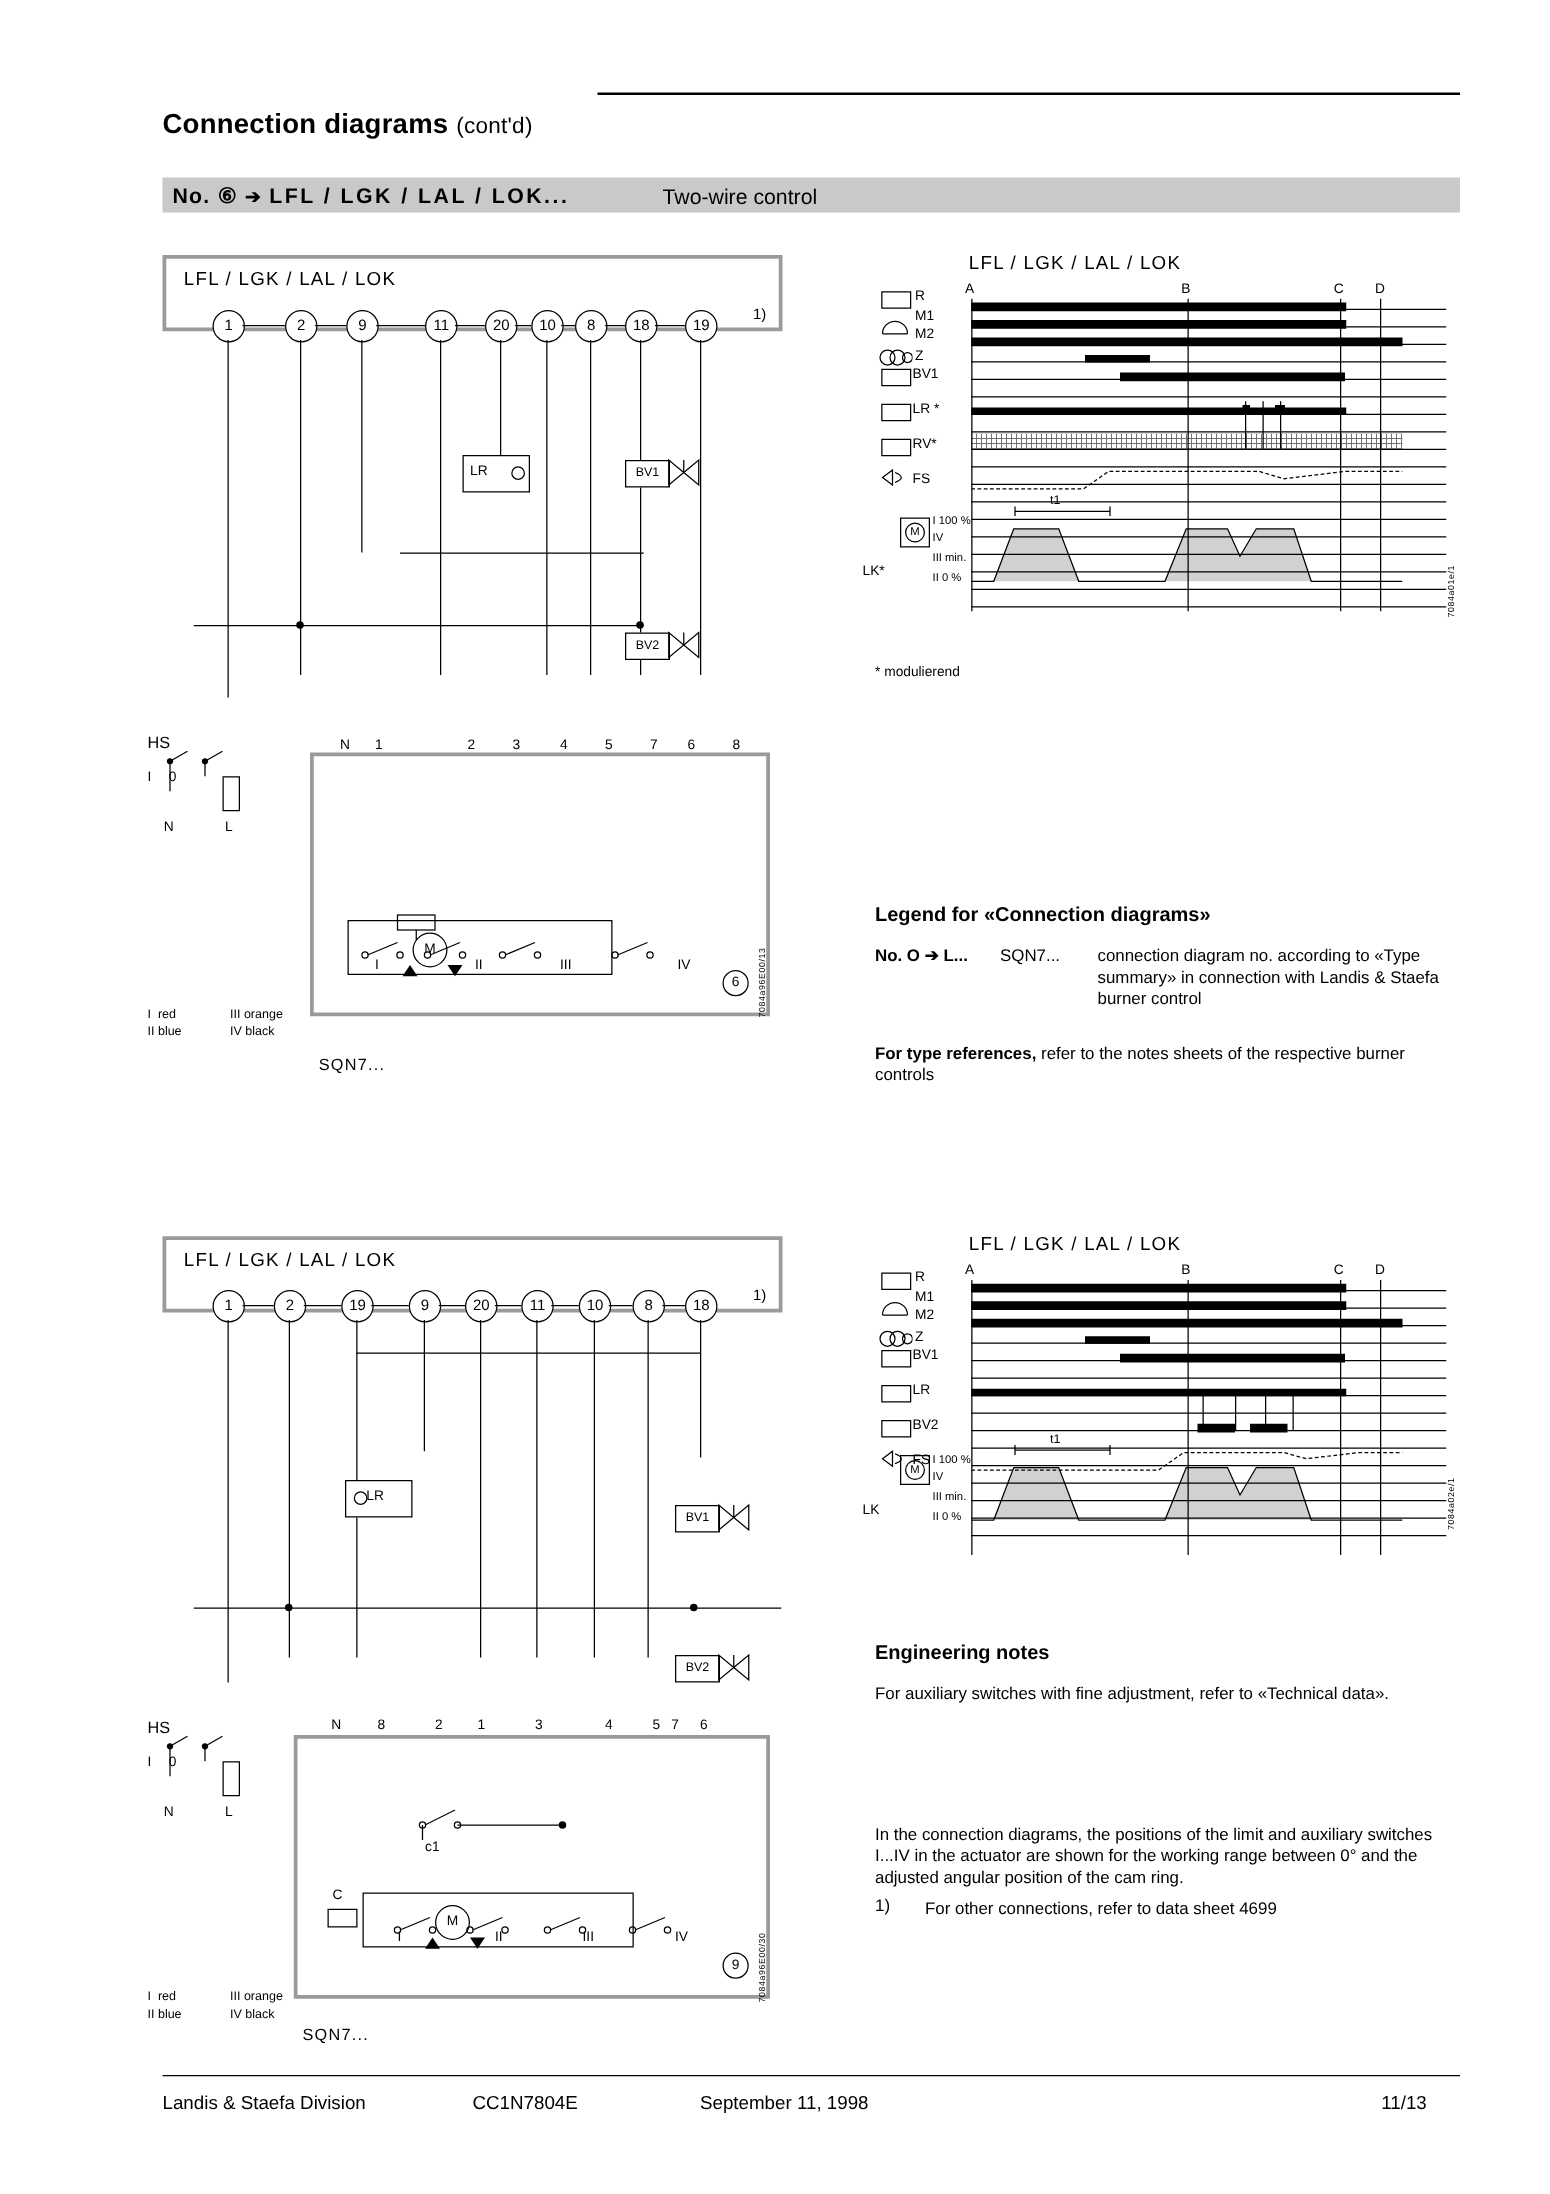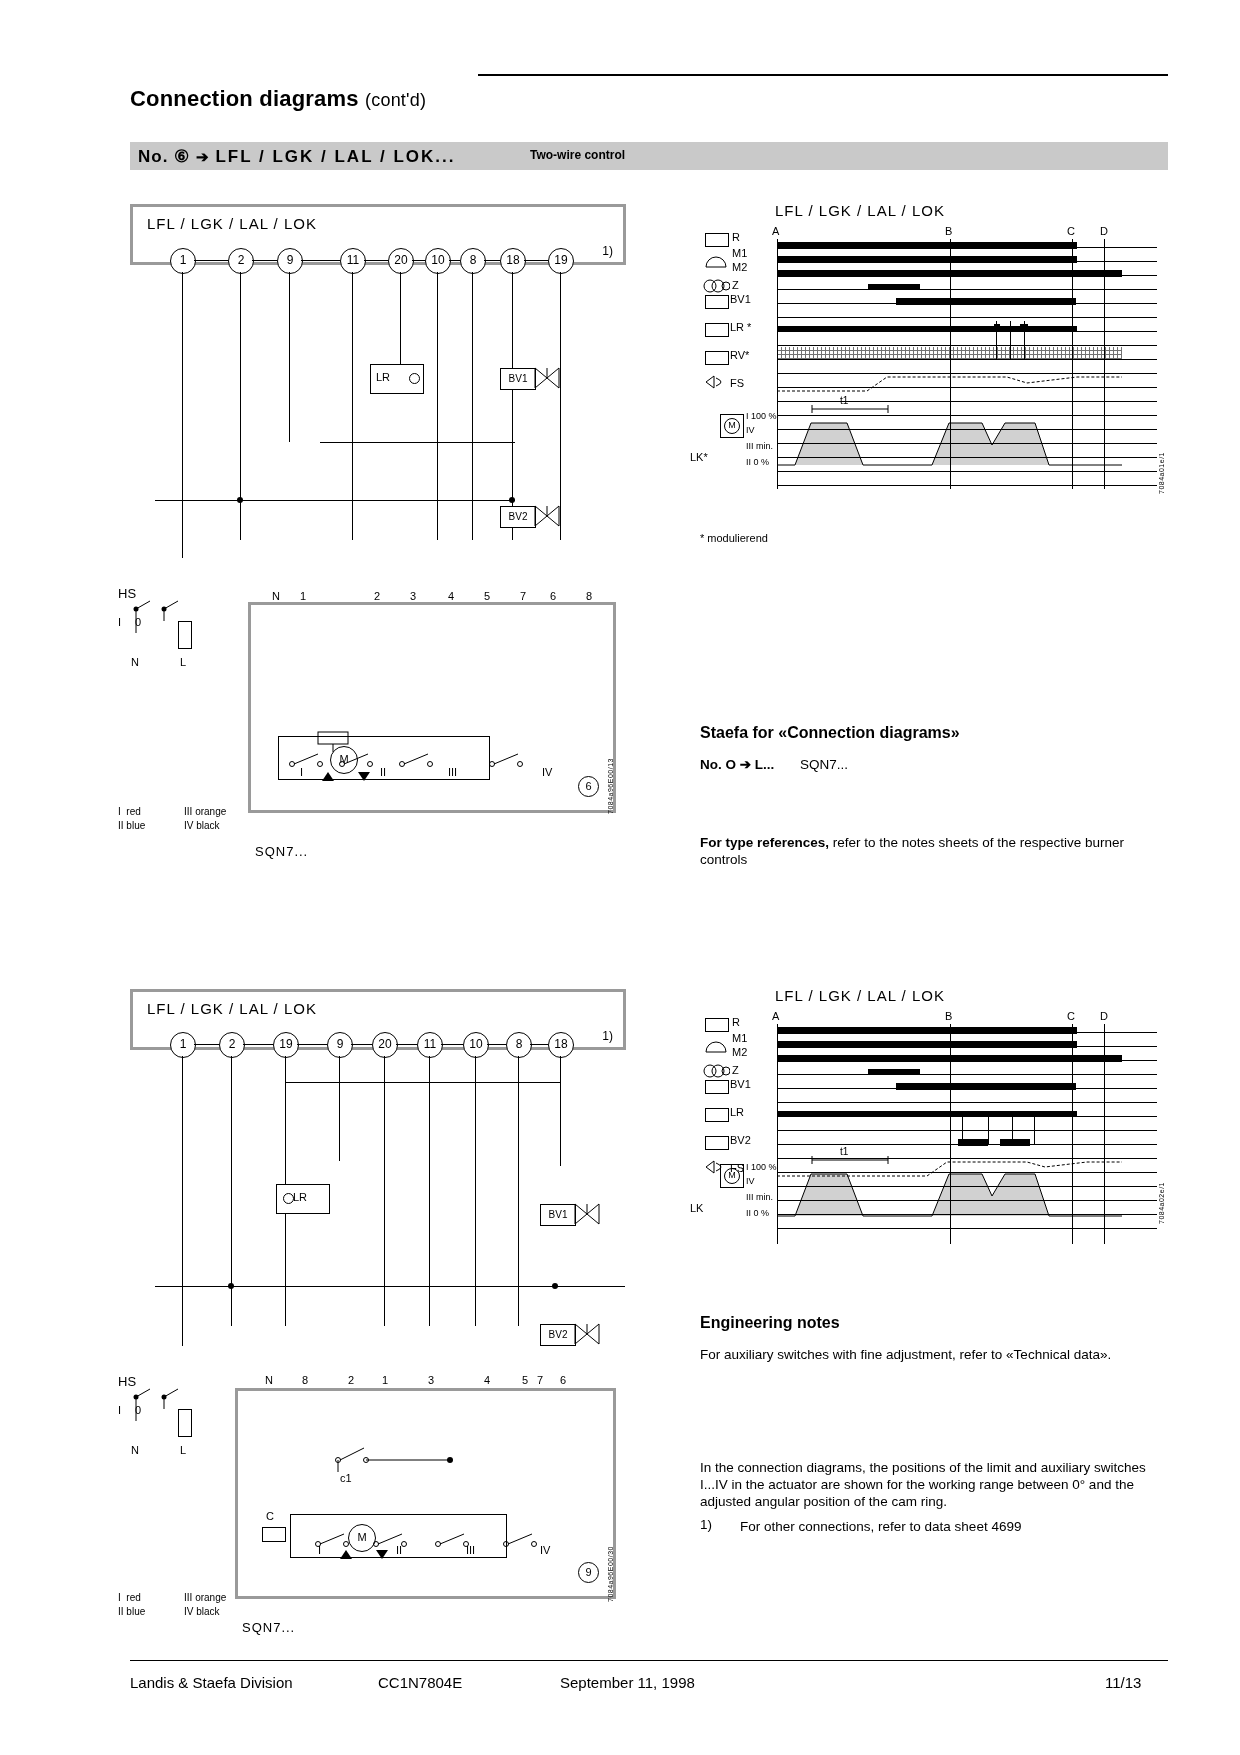--- a/index.html
+++ b/index.html
@@ -14,21 +14,21 @@
   .page{position:absolute;left:0;top:0;width:1221px;height:1755px;margin-top:24px;}
 
   
   .top-rule{position:absolute;left:478px;top:50px;width:690px;height:2px;background:#000;}
   .page-title{position:absolute;left:130px;top:62px;font-size:22px;font-weight:bold;letter-spacing:.2px;}
   .page-title .contd{font-weight:normal;font-size:18px;}
 
   
   .band{position:absolute;left:130px;width:1038px;height:28px;background:#c9c9c9;}
   .band .no{position:absolute;left:8px;top:4px;font-size:17px;font-weight:bold;letter-spacing:1px;}
-  .band .sub{position:absolute;left:400px;top:6px;font-size:12px;font-weight:bold;}
+  .band .sub{position:absolute;left:400px;top:6px;font-size:17px;font-weight:normal;}
   .hdrbox{position:absolute;border:3px solid #9a9a9a;background:#fff;}
   .hdrbox .lbl{position:absolute;left:14px;top:8px;font-size:15px;letter-spacing:1px;}
   .hdrbox .note{position:absolute;right:10px;bottom:4px;font-size:12px;}
 
   .term{position:absolute;width:24px;height:24px;border:1.5px solid #000;border-radius:50%;
         background:#fff;font-size:12px;text-align:center;line-height:23px;}
 
   .vline{position:absolute;width:1px;background:#000;}
   .hline{position:absolute;height:1px;background:#000;}
   .dot{position:absolute;width:6px;height:6px;background:#000;border-radius:50%;}
@@ -309,23 +309,24 @@
     <div class="tinytxt" style="left:140px;top:166px;font-size:10px;">t1</div>
     <svg style="position:absolute;left:110px;top:176px;" width="80" height="8">
       <line x1="2" y1="4" x2="78" y2="4" stroke="#000"></line>
         <line x1="2" y1="0" x2="2" y2="8" stroke="#000"></line>
         <line x1="78" y1="0" x2="78" y2="8" stroke="#000"></line>
     </svg>
   </div>
   <div class="smalltxt" style="left:700px;top:508px;">* modulierend</div>
   <div class="vtext" style="left:1158px;top:470px;">7084a01e/1</div>
 
-  <div class="h3" style="left:700px;top:700px;">Staefa for «Connection diagrams»</div>
+  <div class="h3" style="left:700px;top:700px;">Legend for «Connection diagrams»</div>
   <div class="para" style="left:700px;top:732px;width:80px;font-weight:bold;">No. O  ➔ L...</div>
   <div class="para" style="left:800px;top:732px;width:70px;">SQN7...</div>
+  <div class="para" style="left:878px;top:732px;width:295px;">connection diagram no. according to «Type summary» in connection with Landis &amp; Staefa burner control</div>
   <div class="para" style="left:700px;top:810px;width:470px;">
     <b>For type references,</b><span> refer to the notes sheets of the respective burner controls</span>
   </div>
 
 
   <div class="hdrbox" style="left:130px;top:965px;width:490px;height:55px;">
     <div class="lbl">LFL / LGK / LAL / LOK</div>
     <div class="note">1)</div>
   </div>
 

